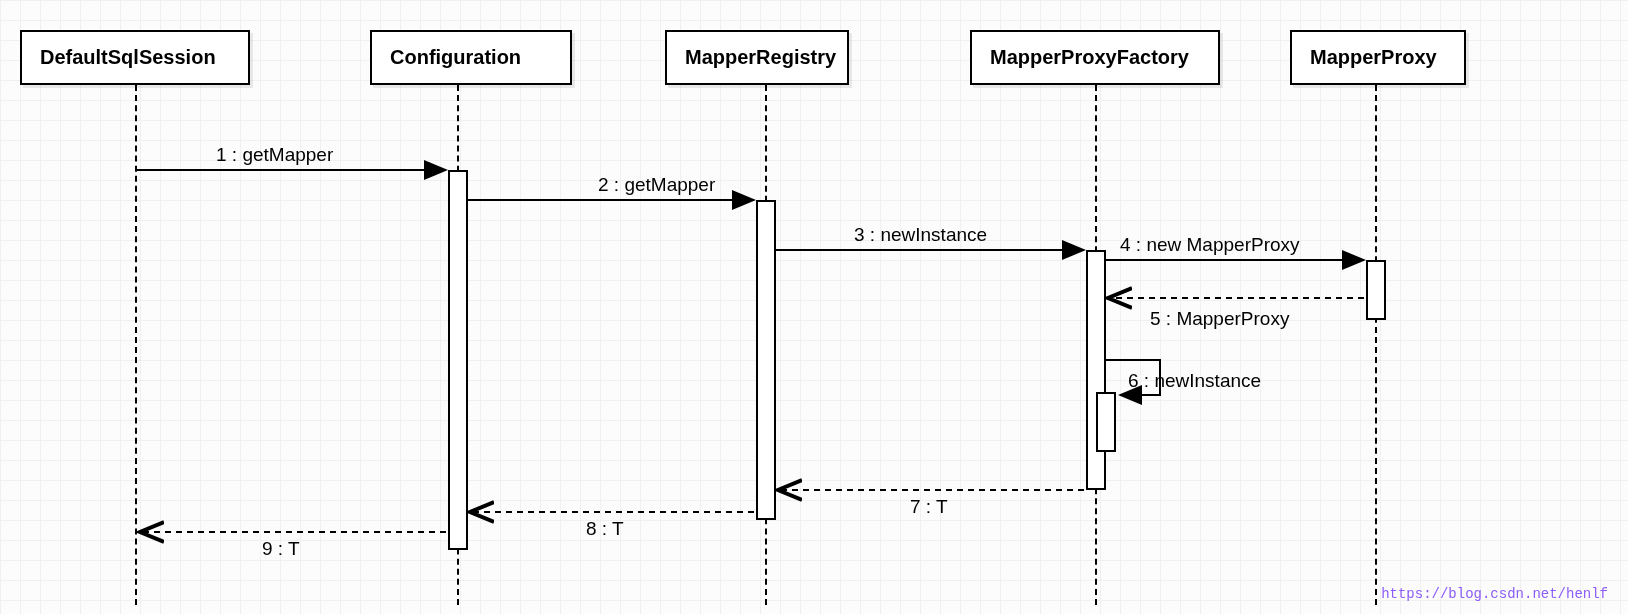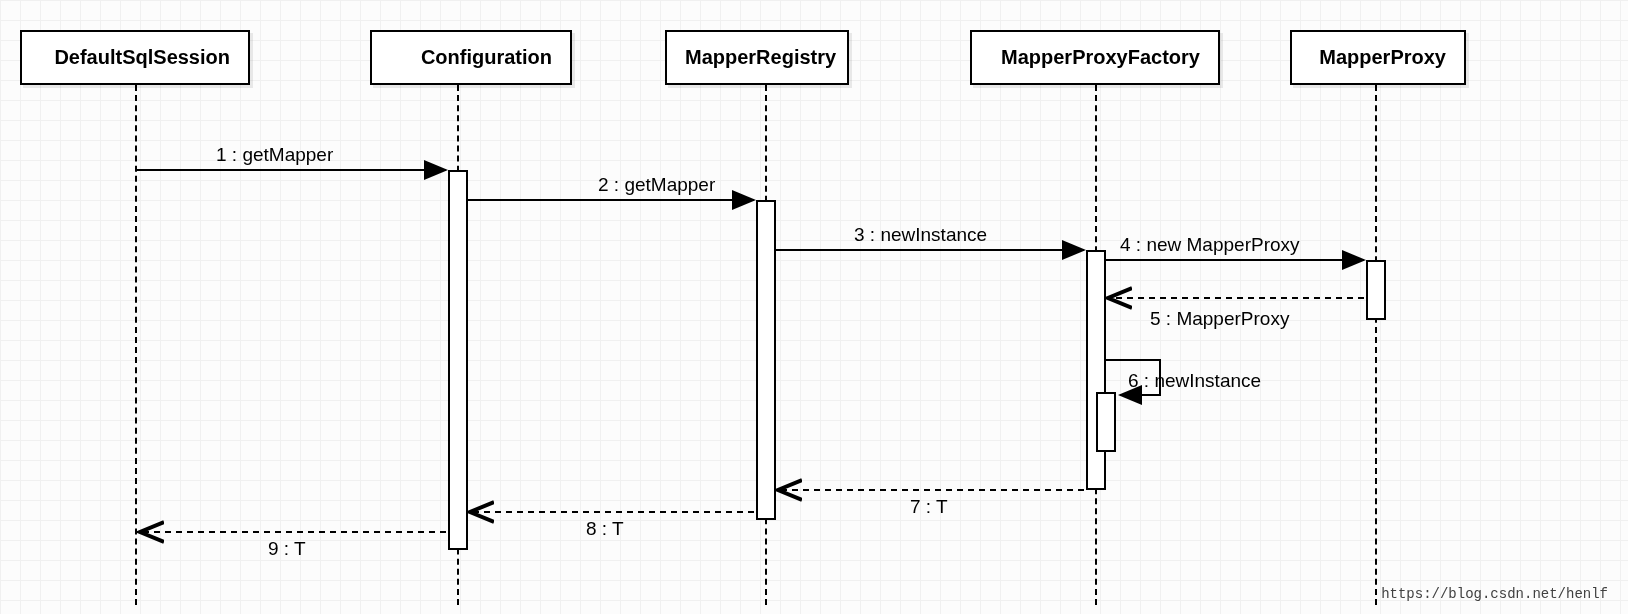--- a/index.html
+++ b/index.html
@@ -19,21 +19,21 @@
         linear-gradient(90deg, #f0f0f0 1px, transparent 1px);
       background-size: 20px 20px;
     }
     .participant-box {
       position: absolute;
       border: 2px solid #000;
       background: #fff;
       padding: 14px 18px;
       font-weight: bold;
       font-size: 20px;
-      text-align: right;
+      text-align: left;
       box-shadow: 3px 3px 0 rgba(0,0,0,0.08);
     }
     .lifeline {
       position: absolute;
       border-left: 2px dashed #000;
       width: 0;
     }
     .activation {
       position: absolute;
       border: 2px solid #000;
@@ -43,21 +43,21 @@
     .msg-label {
       position: absolute;
       font-size: 19px;
       color: #000;
       white-space: nowrap;
     }
     .watermark {
       position: absolute;
       bottom: 12px;
       right: 20px;
-      color: #404040;
+      color: #8b5cf6;
       font-size: 14px;
       font-family: "Courier New", monospace;
     }
     svg.arrows {
       position: absolute;
       inset: 0;
       width: 1628px;
       height: 614px;
       pointer-events: none;
     }
@@ -115,15 +115,15 @@
 </svg>
 
 <div class="msg-label" style="left:216px; top:144px;">1 : getMapper</div>
 <div class="msg-label" style="left:550px; top:174px;margin-left:48px;">2 : getMapper</div>
 <div class="msg-label" style="left:854px; top:224px;">3 : newInstance</div>
 <div class="msg-label" style="left:1120px; top:234px;">4 : new MapperProxy</div>
 <div class="msg-label" style="left:1150px; top:308px;">5 : MapperProxy</div>
 <div class="msg-label" style="left:1128px; top:370px;">6 : newInstance</div>
 <div class="msg-label" style="left:910px; top:496px;">7 : T</div>
 <div class="msg-label" style="left:586px; top:518px;">8 : T</div>
-<div class="msg-label" style="left:268px; top:538px;">9 : T</div>
+<div class="msg-label" style="left:262px; top:538px;">9 : T</div>
 
 <div class="watermark">https://blog.csdn.net/henlf</div>
 
 </body></html>

